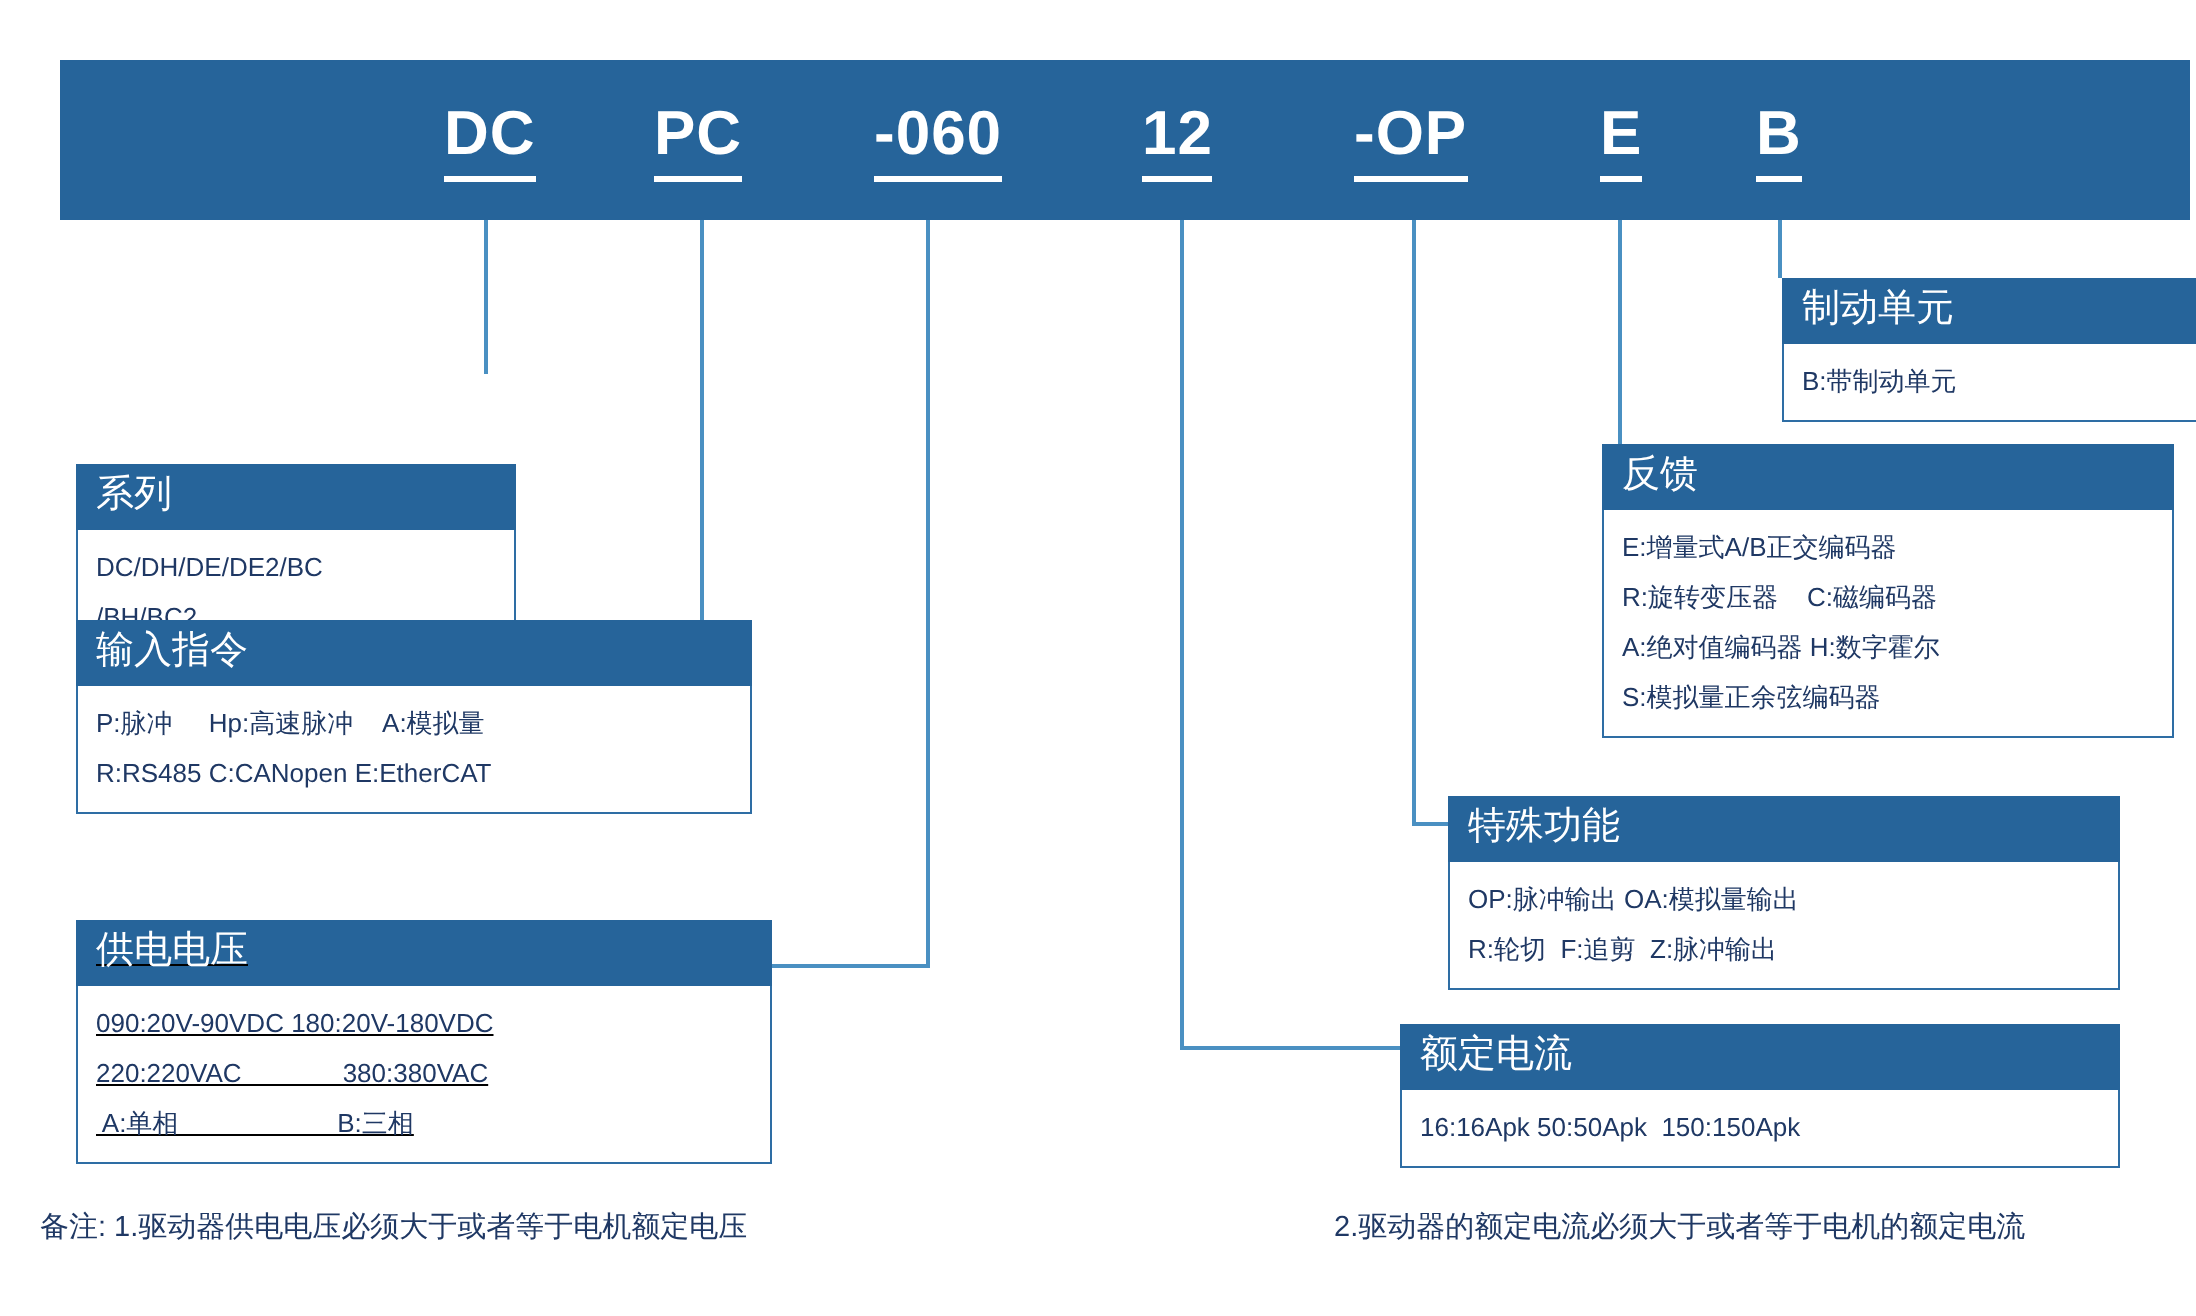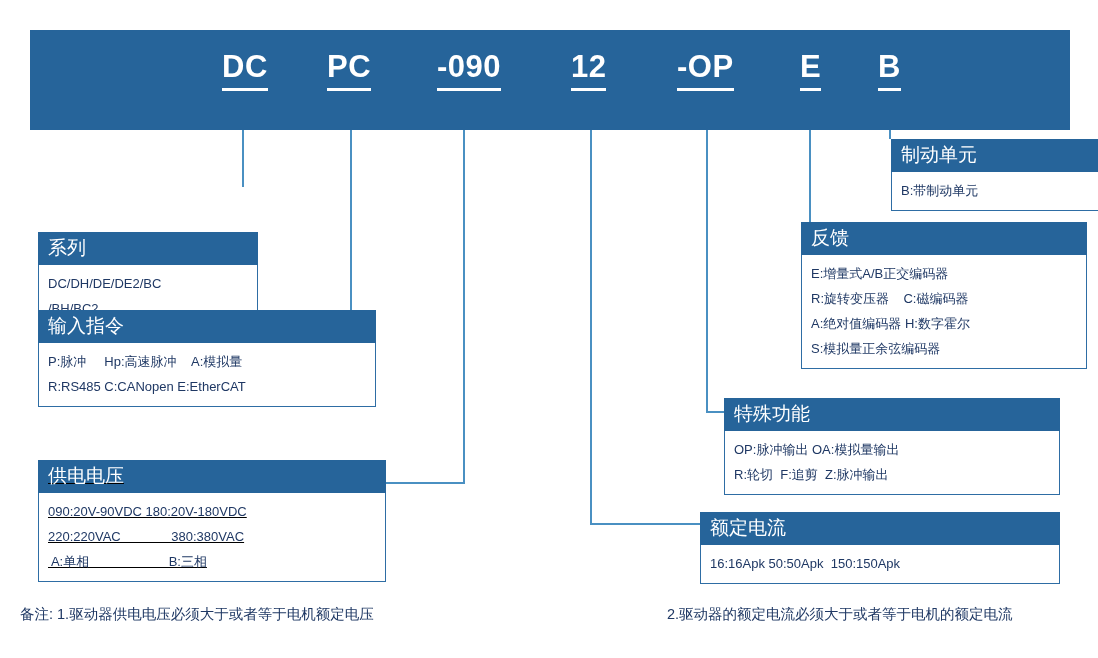--- a/index.html
+++ b/index.html
@@ -26,22 +26,23 @@
     height: 658px;
     pointer-events: none;
   }
 
   
   .code-bar {
     position: absolute;
     left: 30px;
     top: 30px;
     width: 1040px;
-    height: 100px;
+    height: 80px;
     background: #26649a;
+    padding-left: 25px;
   }
   .code-seg {
     position: absolute;
     top: 18px;
     color: #ffffff;
     font-size: 31px;
     font-weight: bold;
     letter-spacing: 0.5px;
     line-height: 38px;
     white-space: nowrap;
@@ -110,21 +111,21 @@
   </svg>
 
   <div class="code-bar">
     <div class="code-seg" style="left:192px;">
       <span class="u">DC</span>
     </div>
     <div class="code-seg" style="left:297px;">
       <span class="u">PC</span>
     </div>
     <div class="code-seg" style="left:407px;">
-      <span class="u">-090</span>
+      <span class="u">-060</span>
     </div>
     <div class="code-seg" style="left:541px;">
       <span class="u">12</span>
     </div>
     <div class="code-seg" style="left:647px;">
       <span class="u">-OP</span>
     </div>
     <div class="code-seg" style="left:770px;">
       <span class="u">E</span>
     </div>

